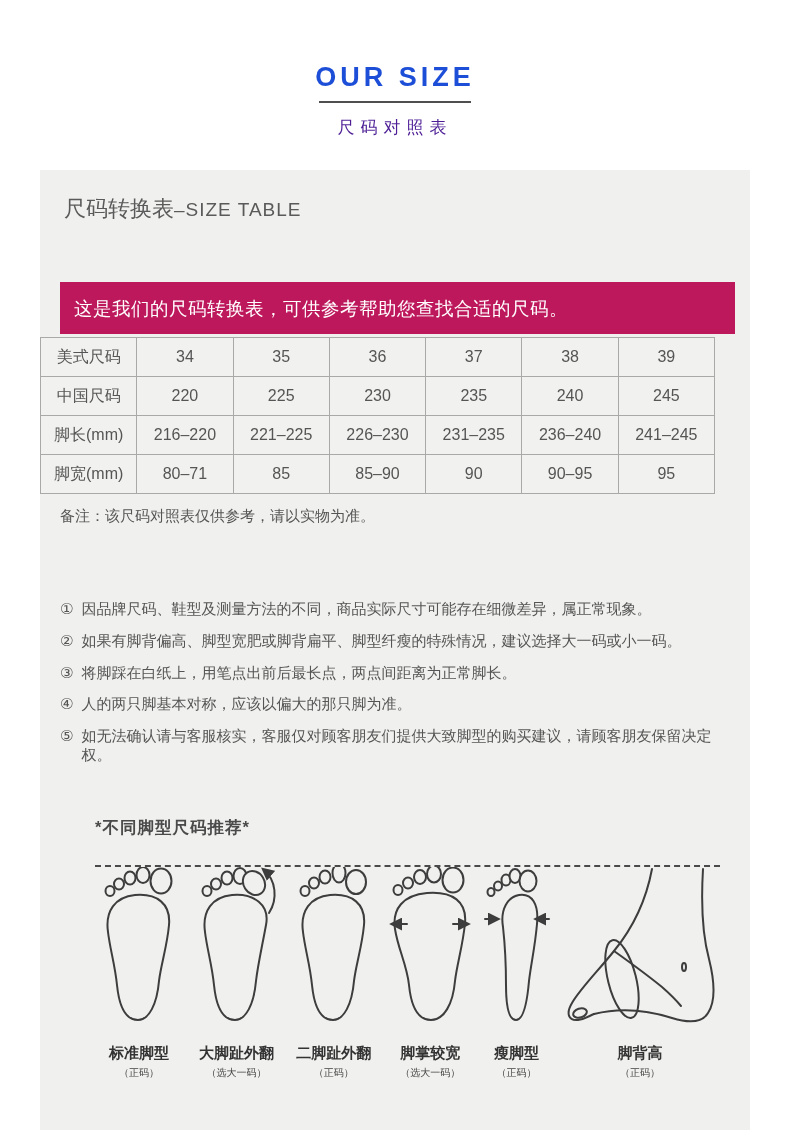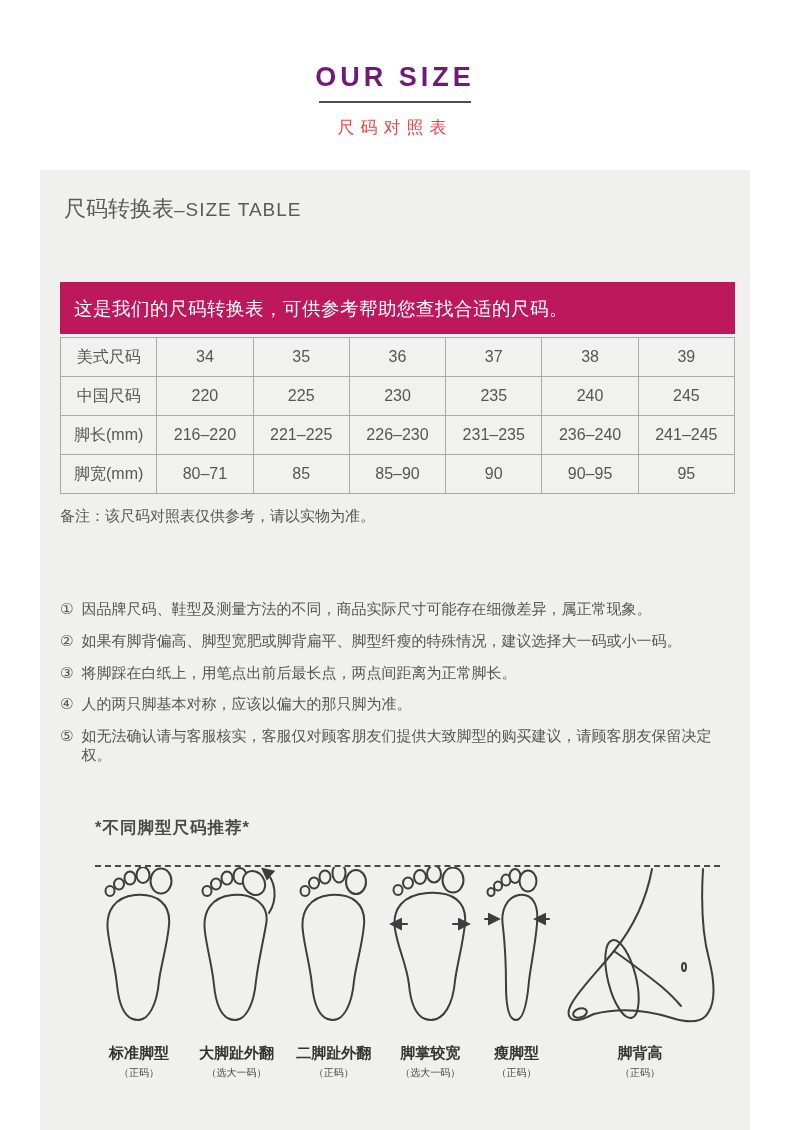--- a/index.html
+++ b/index.html
@@ -4,38 +4,38 @@
 <style>
   * { margin:0; padding:0; box-sizing:border-box; }
   html,body { background:#ffffff; }
   .page {
     position:relative; width:790px; height:1130px; background:#ffffff;
     font-family:"Liberation Sans","DejaVu Sans",sans-serif; color:#4c4c4c;
     overflow:hidden;
   }
   
   .top-header { text-align:center; padding-top:62px; }
-  .top-title { display:inline-block; font-size:27px; font-weight:bold; letter-spacing:4px; color:#701a75; }
+  .top-title { display:inline-block; font-size:27px; font-weight:bold; letter-spacing:4px; color:#1d4ed8; }
   .top-underline { width:152px; height:2px; background:#4f4f4f; margin:8px auto 13px auto; }
-  .top-subtitle { font-size:17px; letter-spacing:6px; color:#ef4444; }
+  .top-subtitle { font-size:17px; letter-spacing:6px; color:#4c1d95; }
   
   .card {
     position:absolute; left:40px; top:170px; width:710px; height:1036px;
     background:#f0f0ee; overflow:hidden;
   }
   .section-title { padding:24px 0 0 24px; color:#5a5a5a; }
   .section-title .zh { font-size:22px; }
   .section-title .en { font-size:19px; letter-spacing:1px; }
   .banner {
     margin:58px 15px 3px 20px; width:675px; height:52px; background:#be185d;
     color:#ffffff; font-size:18.5px; display:flex; align-items:center;
     padding-left:14px; letter-spacing:0.5px;
   }
   table.size-table {
-    margin-left:20px; width:675px; border-collapse:collapse; table-layout:fixed;
+    width:675px; border-collapse:collapse; table-layout:fixed;
   }
   table.size-table td {
     border:1px solid #a9a9a7; height:39px; text-align:center;
     font-size:16px; color:#555555; background:#f1f1ef;
   }
   .remark { margin:13px 20px 0 20px; font-size:15px; color:#555555; }
   .notes { margin:74px 18px 0 20px; }
   .note-line { display:flex; gap:8px; font-size:15px; color:#555555; margin-bottom:13px; line-height:1.25; }
   .note-num { flex:0 0 auto; }
   .rec-title { margin:52px 0 0 55px; font-size:16.5px; font-weight:bold; letter-spacing:1px; color:#4a4a4a; }

